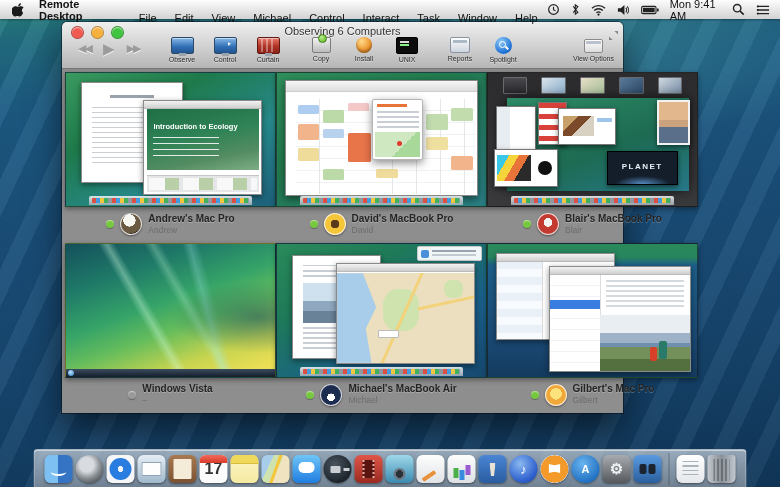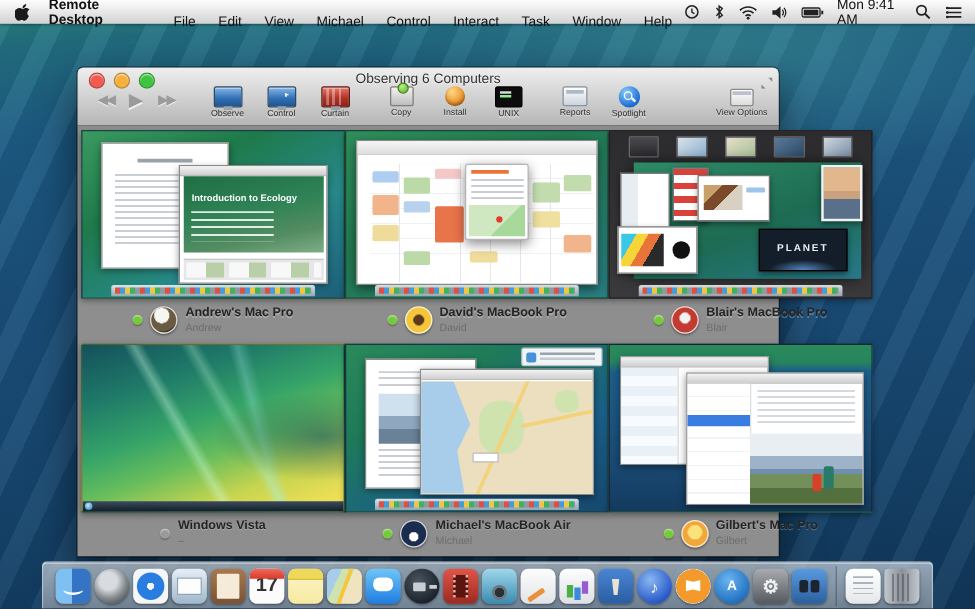--- a/index.html
+++ b/index.html
@@ -13,21 +13,21 @@
   .menubar{position:absolute;top:0;left:0;right:0;height:19px;z-index:50;
     background:linear-gradient(#fdfdfd,#d2d2d2);box-shadow:0 1px 2px rgba(0,0,0,.35);
     display:flex;align-items:center;padding:0 8px;font-size:11px;color:#111;}
   .apple-wrap{margin:0 6px 0 4px;display:flex;align-items:center;}
   .app-name{font-weight:bold;padding:0 9px;}
   .menu-item{padding:0 9px;}
   .mb-right{margin-left:auto;display:flex;align-items:center;gap:11px;padding-right:2px;}
   .mb-right svg{display:block;}
   .clock{font-size:11px;color:#111;}
   
-  .ard{position:absolute;left:62px;top:54px;width:561px;height:391px;border-radius:5px 5px 0 0;
+  .ard{position:absolute;left:62px;top:22px;width:561px;height:391px;border-radius:5px 5px 0 0;
     background:#8e8e8e;box-shadow:0 14px 34px rgba(0,0,0,.55),0 0 0 1px rgba(0,0,0,.4);}
   .hdr{position:absolute;top:0;left:0;right:0;height:46px;border-radius:5px 5px 0 0;
     background:linear-gradient(#efefef,#b6b6b6);border-bottom:1px solid #767676;}
   .traffic{position:absolute;left:9px;top:4px;display:flex;gap:7px;}
   .tl{width:11px;height:11px;border-radius:50%;border:1px solid rgba(0,0,0,.25);
     box-shadow:inset 0 1px 1px rgba(255,255,255,.65);}
   .tl-red{background:#f15a51;} .tl-yellow{background:#f6b03e;} .tl-green{background:#3fc43f;}
   .win-title{position:absolute;top:3px;left:0;right:0;text-align:center;font-size:11px;color:#333;
     text-shadow:0 1px 0 rgba(255,255,255,.7);}
   .expand-corner{position:absolute;right:5px;top:4px;opacity:.55;}

